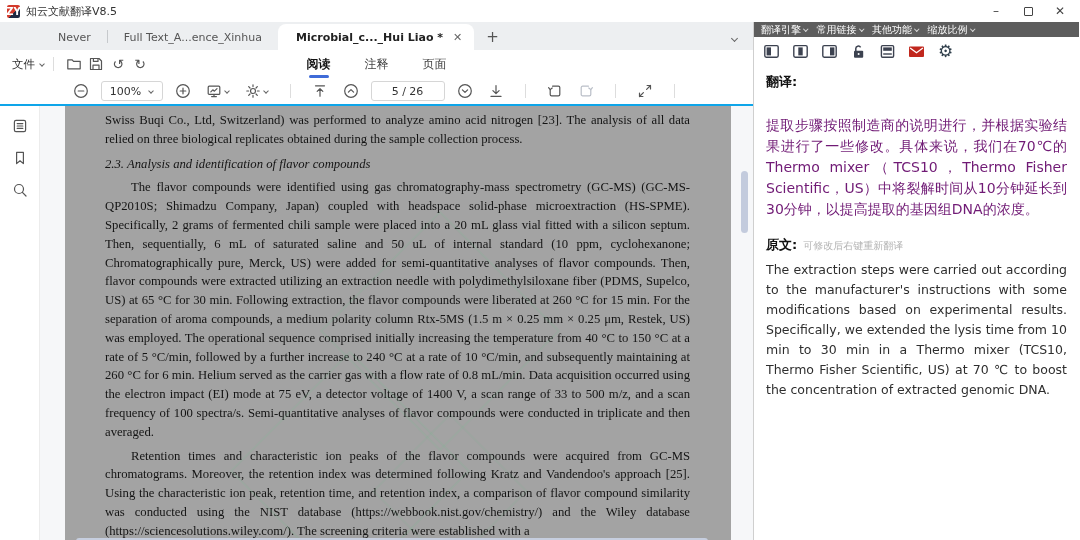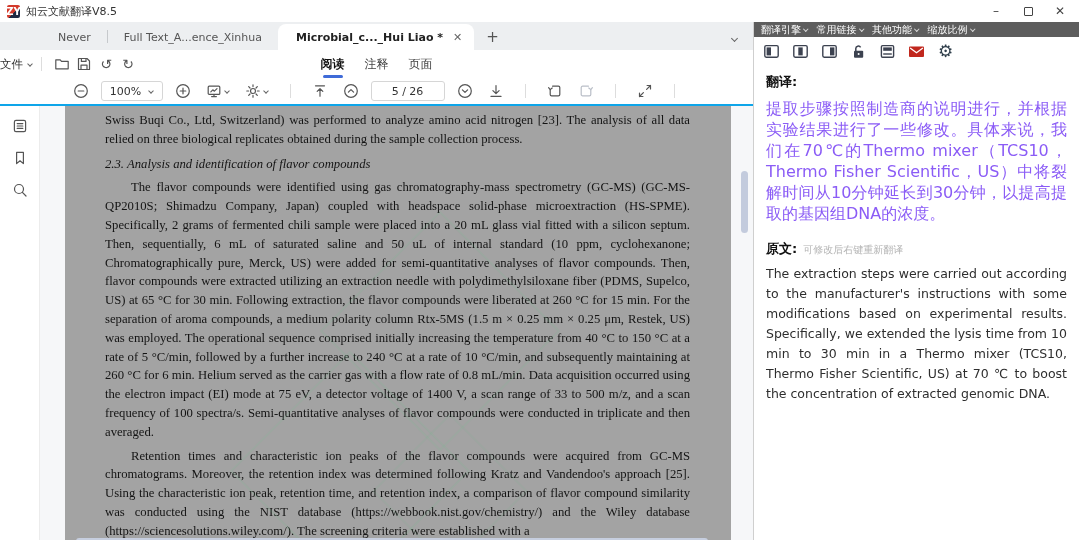--- a/index.html
+++ b/index.html
@@ -33,27 +33,27 @@
   .tab.active { background:#fff; border-radius:8px 8px 0 0; color:#222; font-weight:bold;
     padding:0 12px 0 18px; }
   .tabclose { margin-left:10px; font-size:11px; color:#666; font-weight:normal; }
   .newtab { font-size:15px; color:#555; margin:0 0 4px 12px; }
   .tabbar-chev { position:absolute; right:16px; bottom:9px; }
   .chev { width:5px; height:5px; border-right:1.2px solid #666; border-bottom:1.2px solid #666;
     transform:rotate(45deg); display:inline-block; }
   .chev.sm { width:4px; height:4px; }
 
   
-  .toolbar1 { height:28px; background:#fff; display:flex; align-items:center; position:relative; }
+  .toolbar1 { height:28px; background:#fff; display:flex; align-items:center; position:relative; padding-left:12px; }
   .filemenu { font-size:11.5px; color:#333; display:flex; align-items:center; gap:5px; }
   .vdiv { width:1px; height:14px; background:#ddd; margin:0 9px; }
   .tbtn { display:flex; align-items:center; justify-content:center; width:22px; height:22px; color:#555; }
   .glyph { font-size:14px; color:#555; line-height:1; }
   .viewtabs { position:absolute; left:0; right:0; top:0; height:28px; display:flex;
-    justify-content:center; align-items:center; gap:16px; pointer-events:none; }
+    justify-content:center; align-items:center; gap:30px; pointer-events:none; }
   .vtab { font-size:12px; color:#444; position:relative; padding:5px 2px; pointer-events:auto; }
   .vtab.active { color:#111; font-weight:bold; }
   .vtab.active::after { content:""; position:absolute; left:4px; right:4px; bottom:0;
     height:3px; border-radius:2px; background:#3f6bd8; }
 
   
   .toolbar2 { height:28px; background:#fff; border-bottom:2px solid #0ea5e9;
     display:flex; align-items:center; justify-content:center; gap:9px; }
   .boxfield { height:20px; border:1px solid #d6d6d6; border-radius:3px; display:flex;
     align-items:center; justify-content:center; font-size:11px; color:#333; background:#fff; }
@@ -85,21 +85,21 @@
   
   .rmenubar { height:15px; background:#5d5d5d; display:flex; align-items:center;
     gap:9px; padding-left:7px; }
   .rmenu { color:#fff; font-size:10px; display:flex; align-items:center; gap:3px; }
   .rmenu .chev { border-color:#d9d9d9; width:3.5px; height:3.5px; margin-top:-2px; }
   .riconrow { height:27px; display:flex; align-items:center; gap:10px; padding:2px 0 0 8px; }
   .ribtn { width:19px; height:19px; display:flex; align-items:center; justify-content:center; }
   .gearglyph { font-size:17px; color:#31404c; line-height:1; }
   .rcontent { padding:9px 12px 0 12px; }
   .rlabel { font-size:13px; font-weight:bold; color:#111; }
-  .rtrans { margin-top:7px; font-size:16px; line-height:21px; color:#8b5cf6; text-align:justify; }
+  .rtrans { margin-top:24px; font-size:14px; line-height:21px; color:#701a75; text-align:justify; }
   .rorigrow { margin-top:16px; display:flex; align-items:baseline; gap:6px; }
   .rhint { font-size:10px; color:#b3b3b3; }
   .rorig { margin-top:6px; font-size:12.5px; line-height:20px; color:#2e2e2e; text-align:justify; }
 </style>
 </head>
 <body>
 
 <div class="window">
 
   <div class="titlebar">

